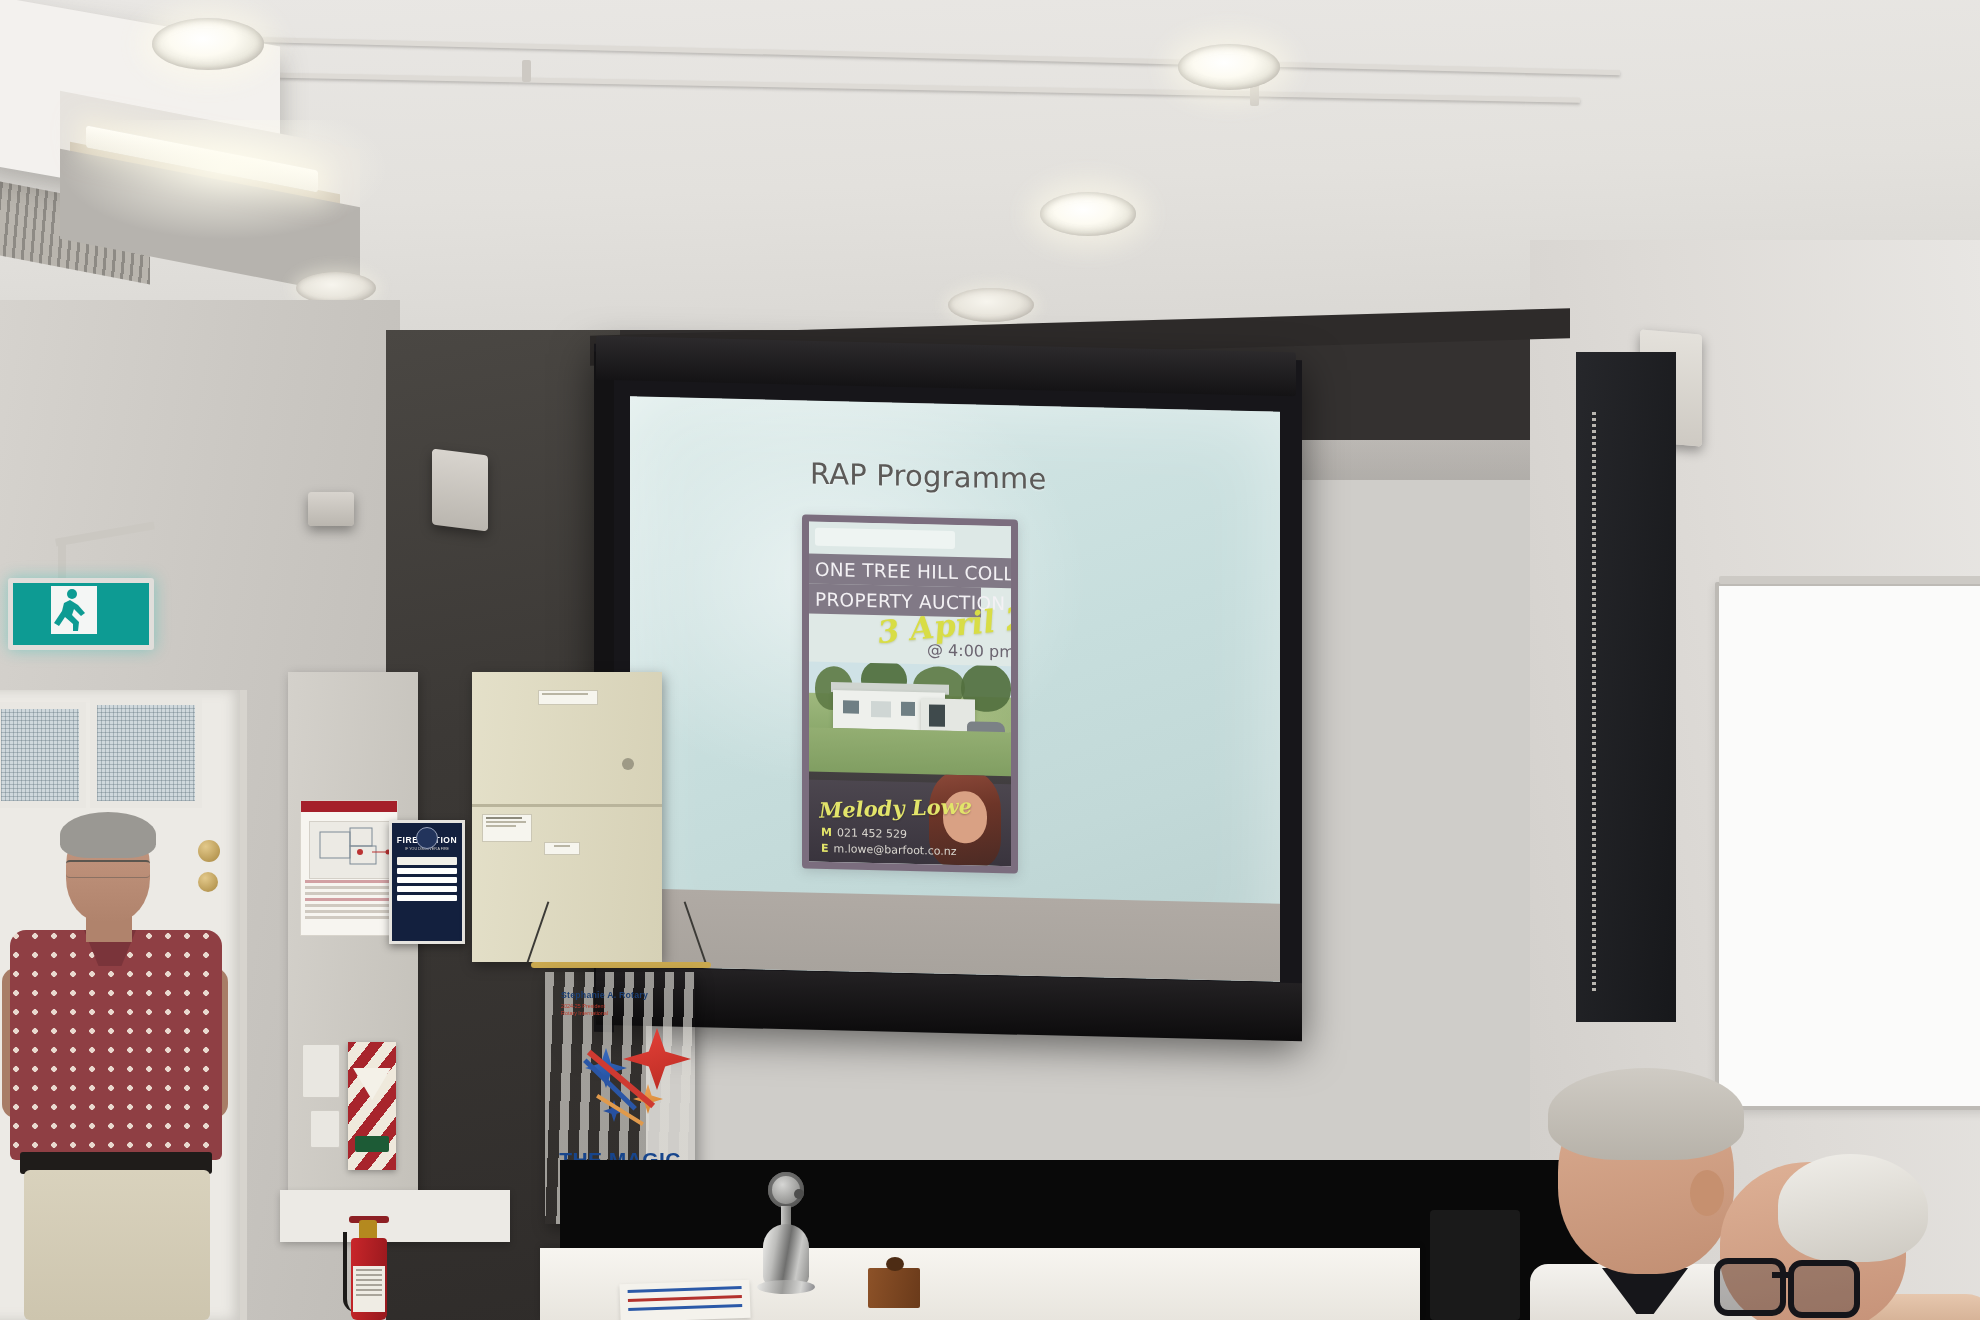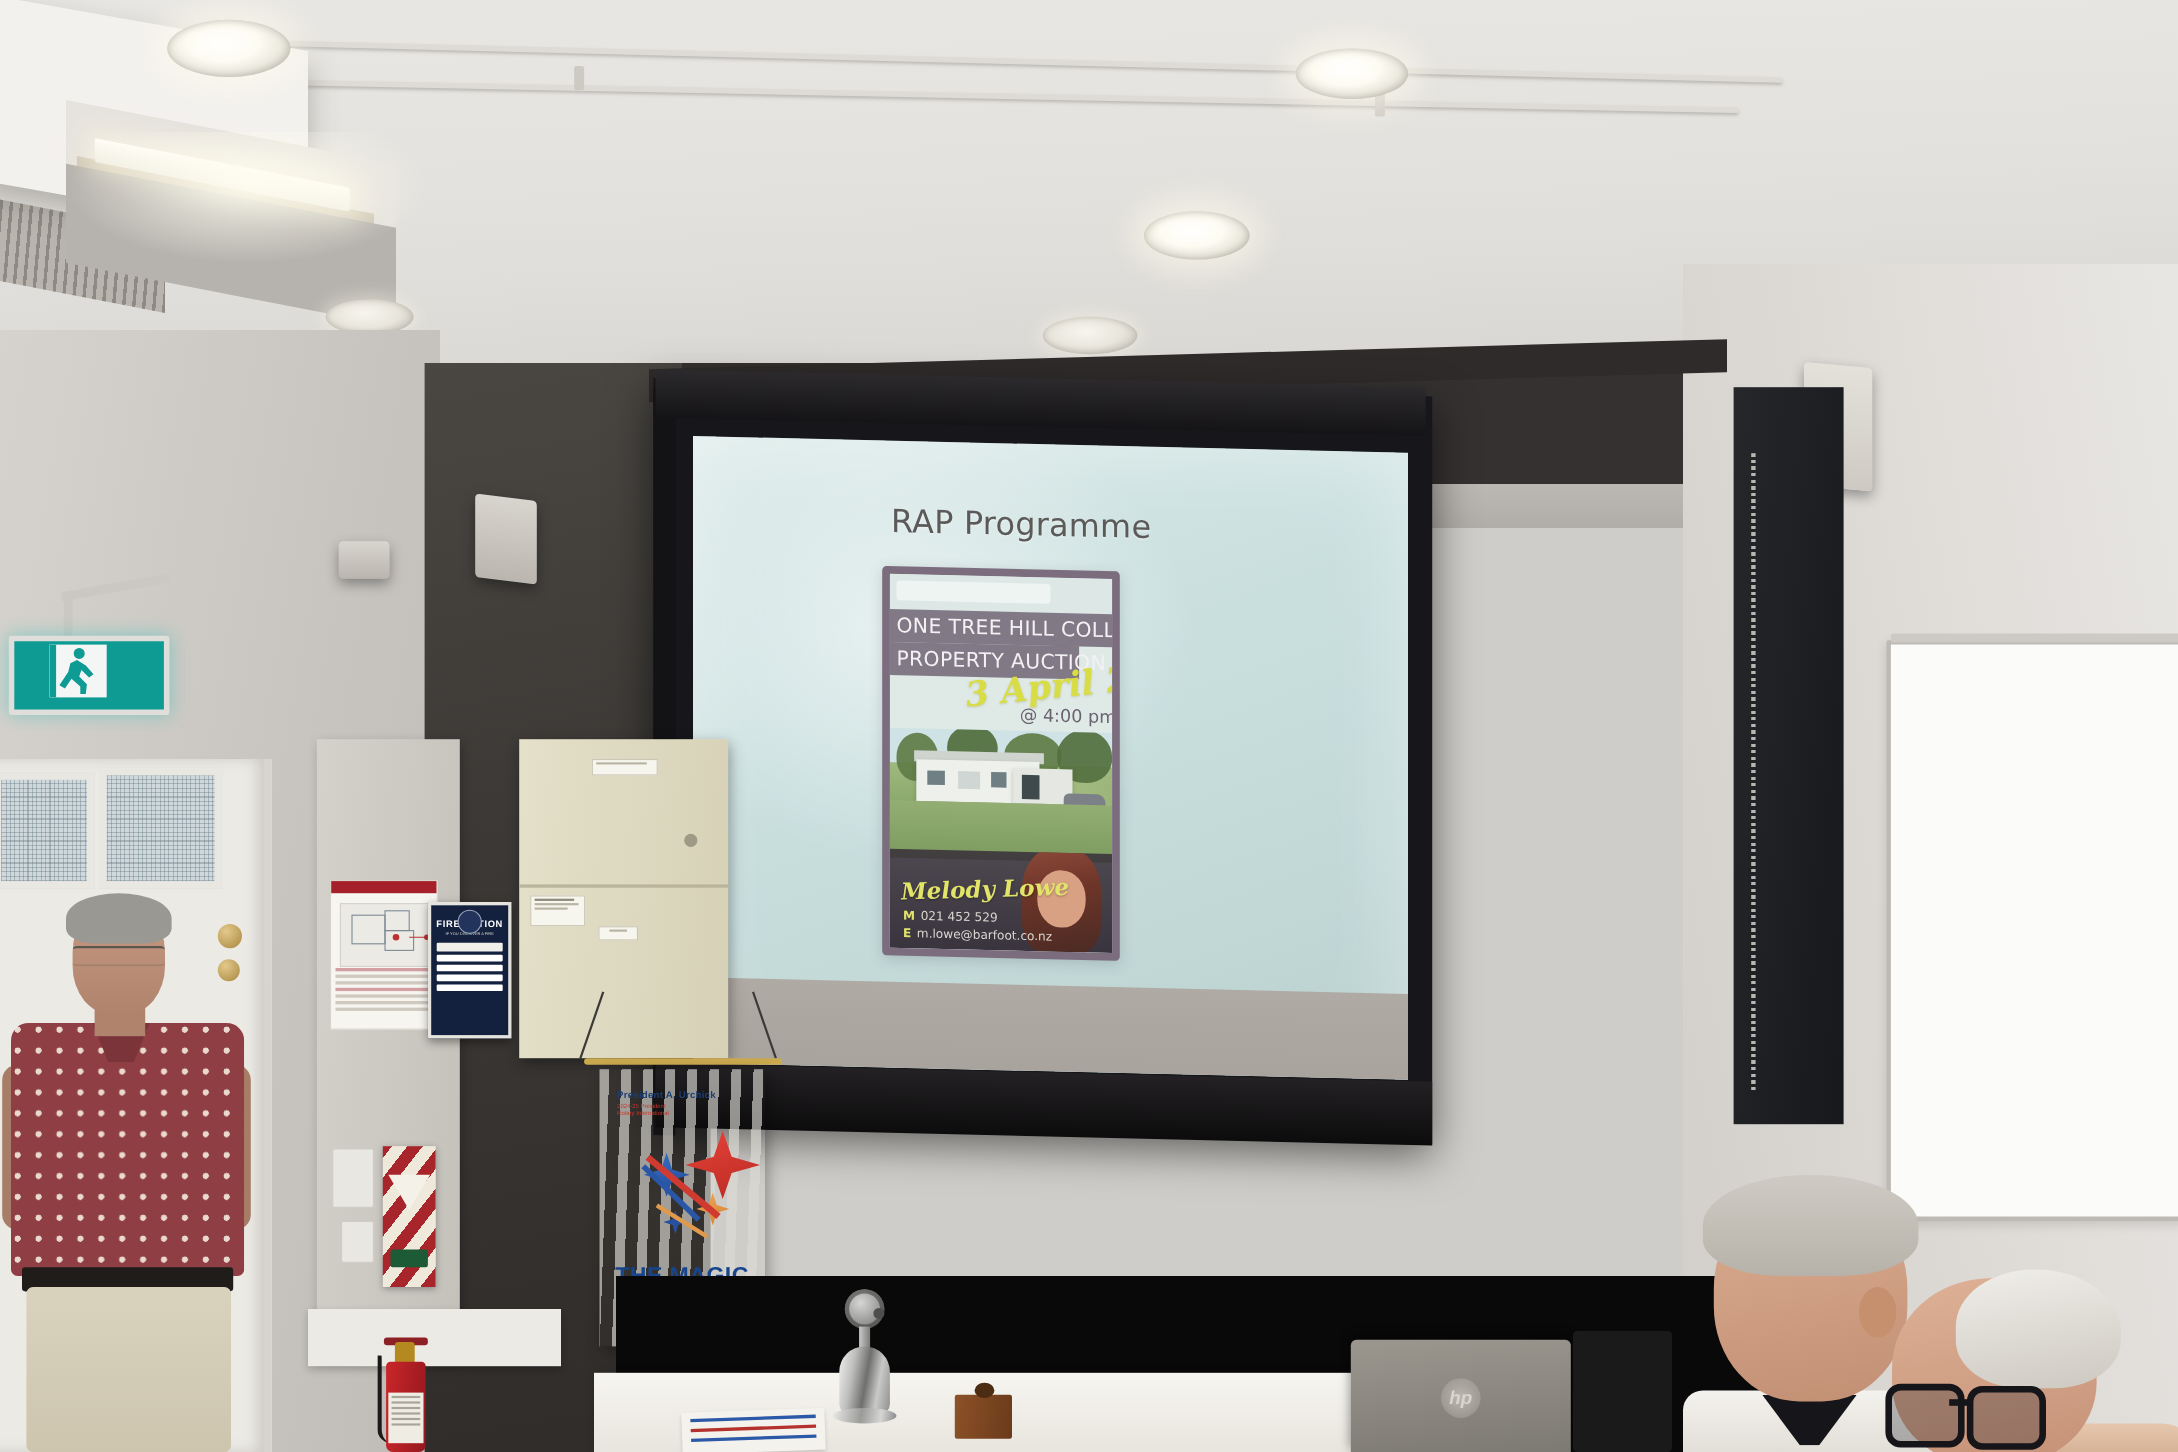--- a/index.html
+++ b/index.html
@@ -467,21 +467,21 @@
     <div class="m-neck"></div>
     <div class="m-head"></div>
     <div class="m-hair"></div>
     <div class="m-glass"></div>
   </div>
 
   <div class="abs banner-cord-l"></div>
   <div class="abs banner-cord-r"></div>
   <div class="abs banner-rod"></div>
   <div class="abs banner">
-    <div class="abs bn-name" style="left:16px;top:18px;">President A. Urchick</div>
+    <div class="abs bn-name" style="left:16px;top:18px;">Stephanie A. Rotary</div>
     <div class="abs bn-sub" style="left:16px;top:31px;">2024-25 President</div>
     <div class="abs bn-sub" style="left:16px;top:38px;">Rotary International</div>
 
     <div class="star" style="left:78px;top:56px;width:68px;height:62px;background:linear-gradient(160deg,#e8433a,#b82a22);"></div>
     <div class="star" style="left:40px;top:76px;width:42px;height:40px;background:linear-gradient(160deg,#3b6fc4,#1f4a98);"></div>
     <div class="star" style="left:88px;top:112px;width:30px;height:30px;background:linear-gradient(160deg,#f0a75a,#d3812f);"></div>
     <div class="star" style="left:58px;top:128px;width:22px;height:22px;background:#27509f;"></div>
     <div class="abs" style="left:34px;top:104px;width:84px;height:6px;background:#cf3a31;transform:rotate(40deg);"></div>
     <div class="abs" style="left:30px;top:110px;width:70px;height:5px;background:#2a56a6;transform:rotate(44deg);"></div>
     <div class="abs" style="left:48px;top:136px;width:54px;height:4px;background:#e09a4c;transform:rotate(32deg);"></div>
@@ -504,23 +504,20 @@
   <div class="abs bell">
     <div class="bell-wheel">
       <div class="bell-hub"></div>
     </div>
     <div class="bell-stem"></div>
     <div class="bell-dome"></div>
     <div class="bell-lip"></div>
   </div>
   <div class="abs gavel-block">
     <div class="gavel-knob"></div>
-  </div>
-  <div class="abs laptop">
-    <div class="hp">hp</div>
   </div>
   <div class="abs chair"></div>
 
   <div class="abs seated1">
     <div class="s1-shirt"></div>
     <div class="s1-collar"></div>
     <div class="s1-head"></div>
     <div class="s1-hair"></div>
     <div class="s1-ear"></div>
   </div>

